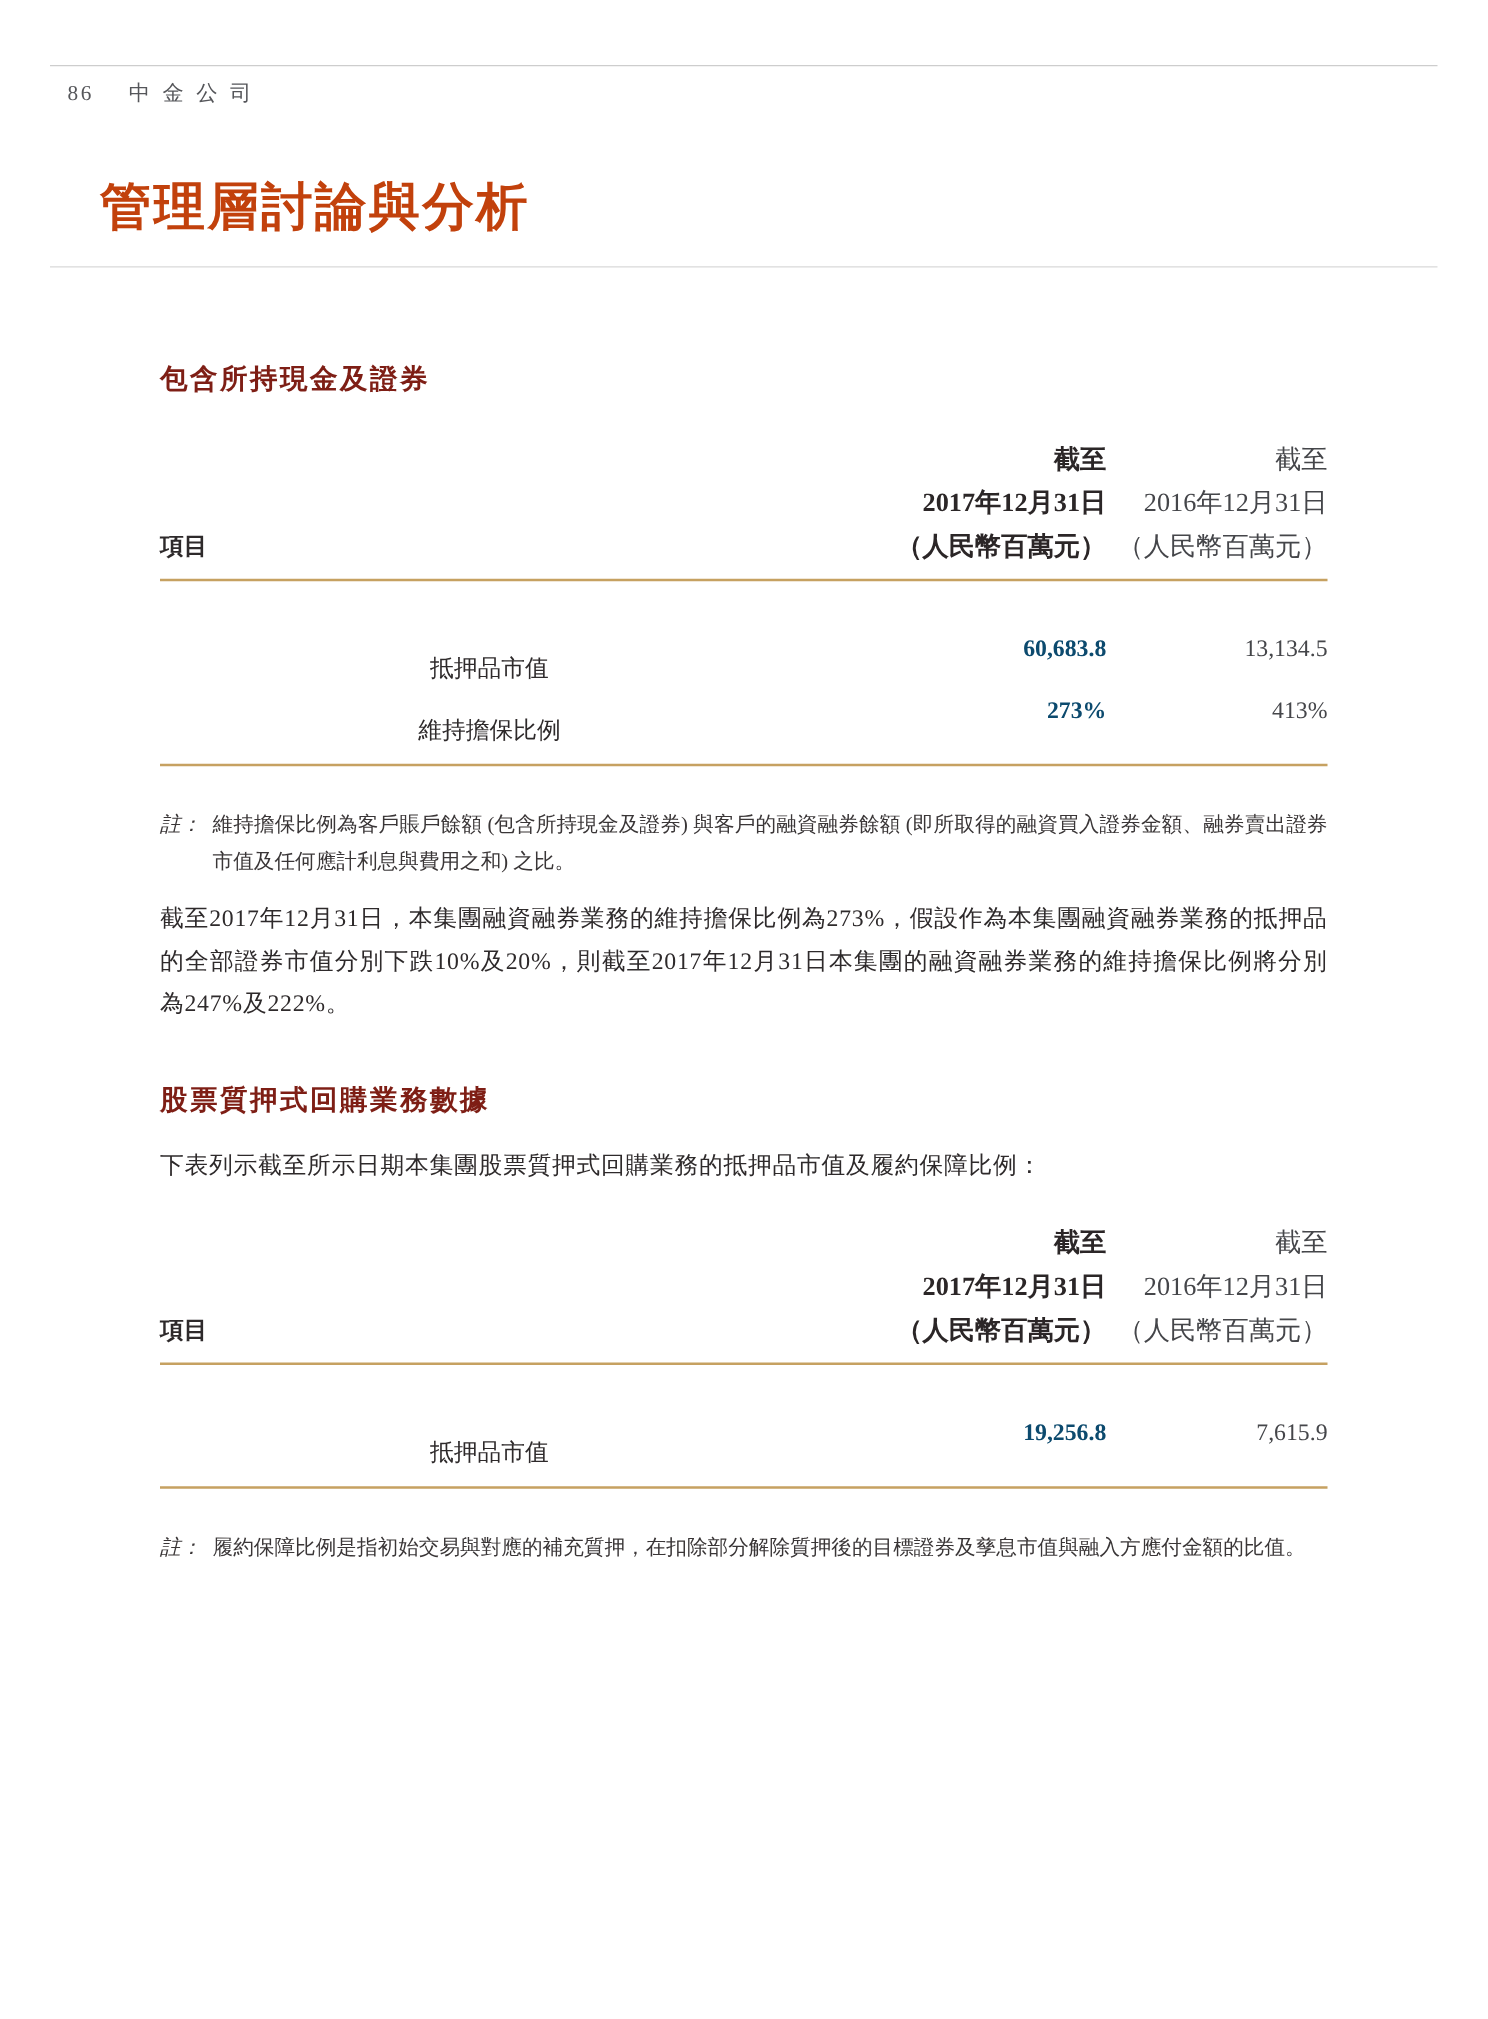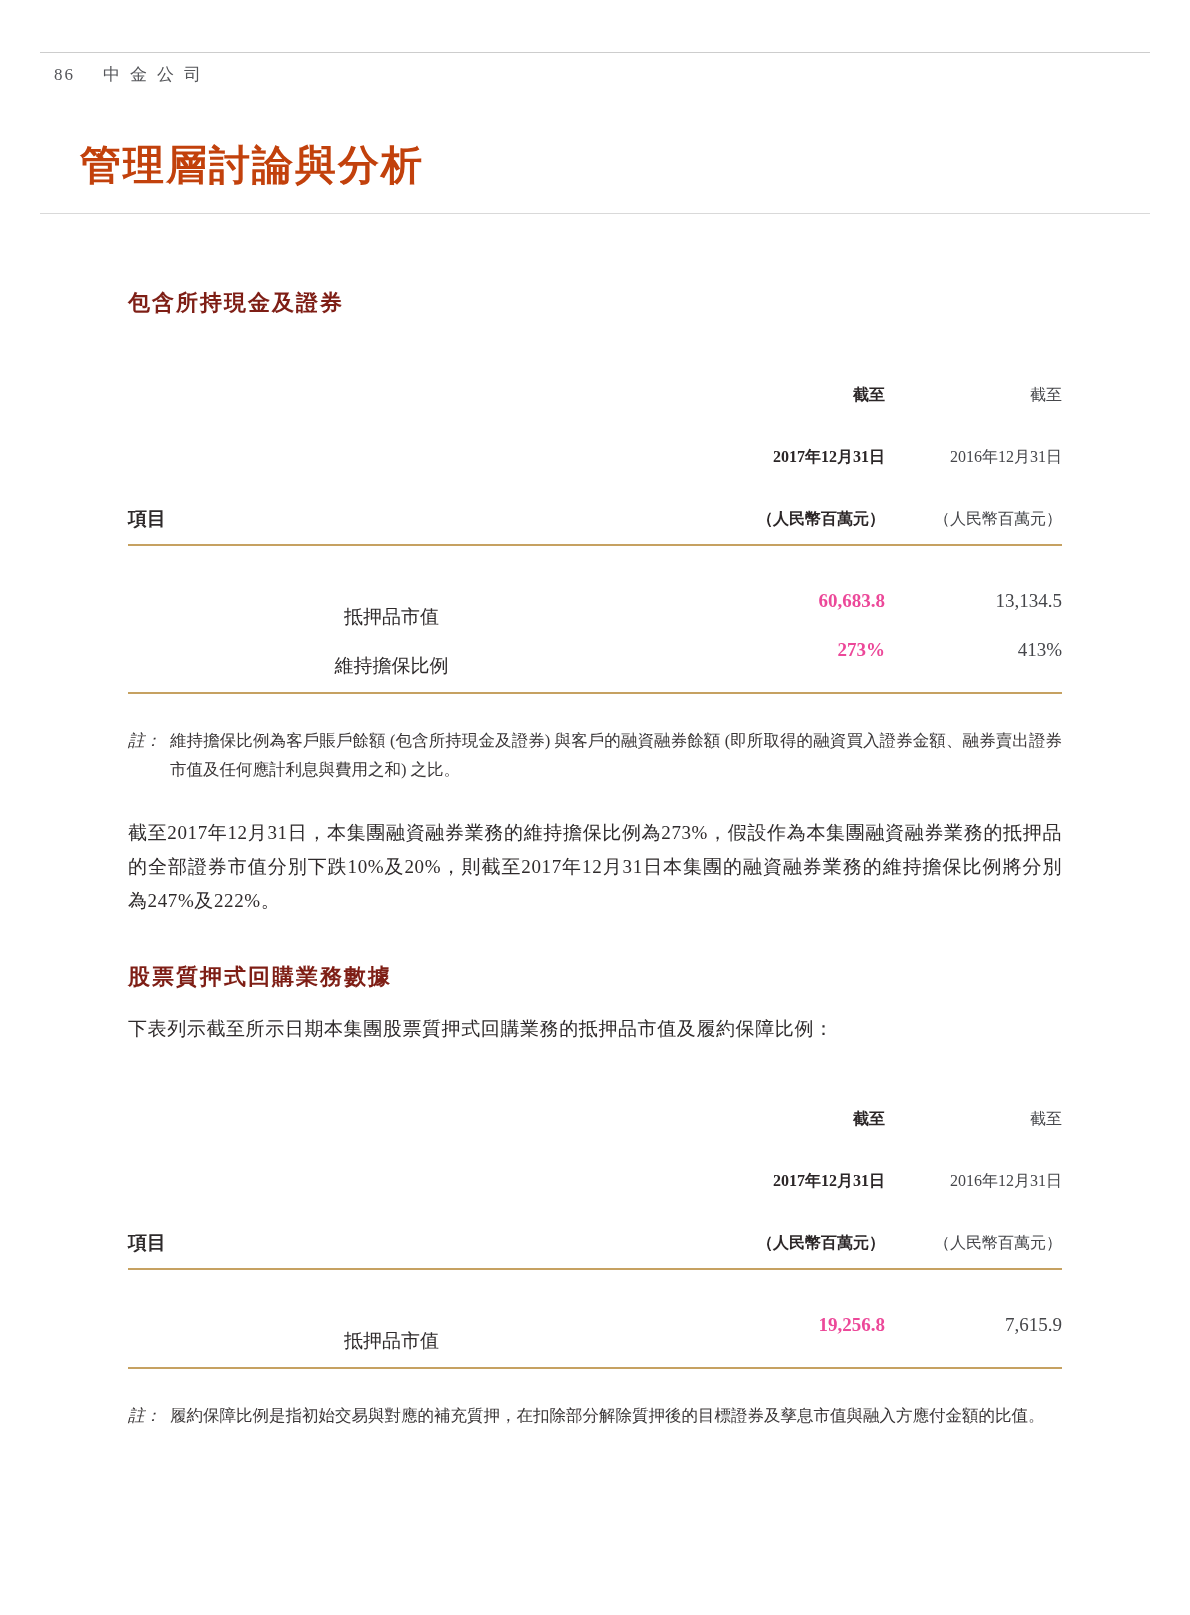--- a/index.html
+++ b/index.html
@@ -42,45 +42,45 @@
     font-size:19px; letter-spacing:0.6px;
   }
 
   .data-table { margin-top:32px; }
   .t-head {
     display:grid; grid-template-columns:1fr 230px 177px;
     border-bottom:2px solid #c6a161;
     padding-bottom:8px;
   }
   .t-head .hcol { text-align:right; }
-  .t-head .hline { display:block; line-height:35px; font-size:16px;margin-top:27px; }
+  .t-head .hline { display:block; line-height:35px; font-size:21px; }
   .col-2017 .hline { font-weight:bold; color:#2b2627; }
   .col-2016 .hline { font-weight:normal; color:#45464a; }
   .item-header { align-self:end; font-weight:bold; font-size:19px; line-height:35px; }
 
   .t-body { border-bottom:2px solid #c6a161; padding-bottom:10px; }
   .t-row {
     display:grid; grid-template-columns:1fr 230px 177px;
     font-size:19px; line-height:33px;
   }
   .t-row:first-child { margin-top:38px; }
   .t-row .cell-label { text-align:center;margin-top:16px; }
-  .t-row .cell-2017 { text-align:right; font-weight:bold; color:#ec4899; }
+  .t-row .cell-2017 { text-align:right; font-weight:bold; color:#0c4a6e; }
   .t-row .cell-2016 { text-align:right; color:#45464a; }
 
   .note {
     margin-top:32px;
     display:flex;
     font-size:16.5px; line-height:29px; color:#3a3637;
   }
   .note-label { flex:0 0 42px; font-style:italic; }
   .note-text { flex:1; text-align:justify; }
 
   .body-paragraph {
-    margin-top:32px;
+    margin-top:16px;
     font-size:19px; line-height:34px; letter-spacing:0.6px;
     text-align:justify;
   }
 </style>
 </head>
 <body>
 
 <div class="page">
 
   <div class="top-rule"></div>

